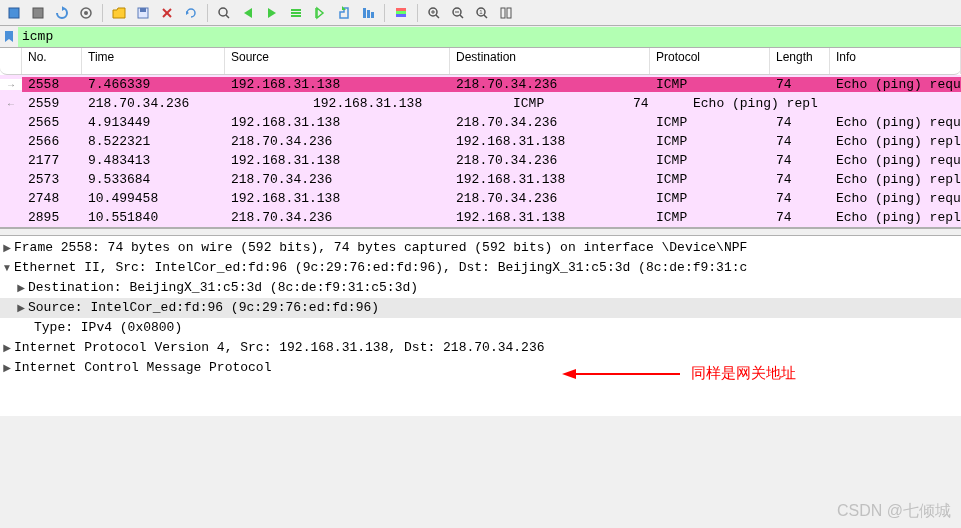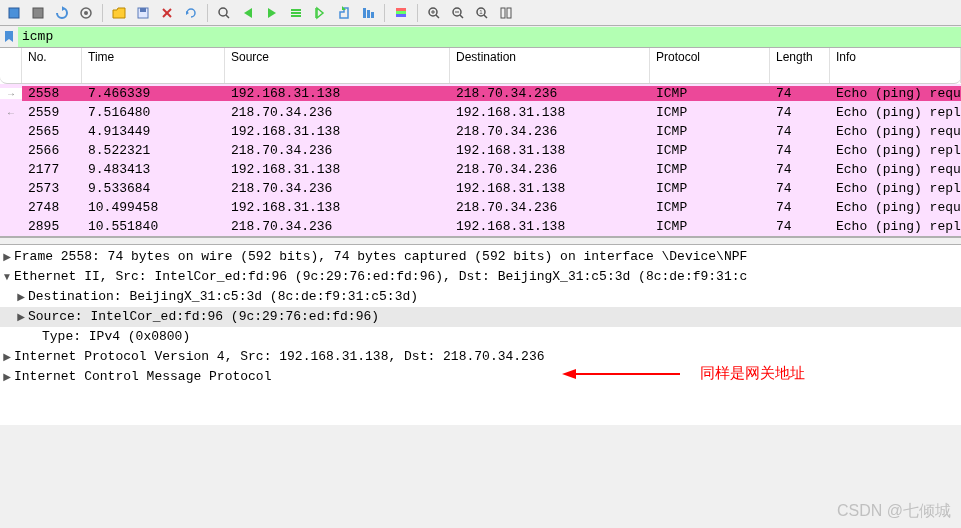--- a/index.html
+++ b/index.html
@@ -50,21 +50,21 @@
     font-family: inherit;
     font-size: 13px;
     outline: none;
   }
   .packet-list {
     background: #fff;
     border-bottom: 1px solid #b0b0b0;
   }
   .pl-header {
     display: flex;
-    height: 36px;
+    height: 27px;
     background: #fff;
     border-bottom: 1px solid #d0d0d0;
     border-radius: 7px;
   }
   .pl-header .col {
     padding: 2px 6px;
     border-right: 1px solid #e0e0e0;
     font-family: "Segoe UI", sans-serif;
     font-size: 12px;
     white-space: nowrap;
@@ -111,29 +111,29 @@
   .tree-toggle {
     width: 14px; flex-shrink:0;
     text-align: center;
     color: #555;
     cursor: pointer;
     font-size: 10px;
     font-family: sans-serif;
   }
   .tree-label { flex: 1; }
   .indent-1 { padding-left: 14px; }
-  .indent-2 { padding-left: 28px; align-items: flex-end; }
+  .indent-2 { padding-left: 20px; align-items: flex-end; }
   .highlight-row { background: #e8e8e8; }
   .annotation {
     position: absolute;
     top: 364px;
     left: 562px;
     display: flex;
     align-items: center;
-    gap: 18px;
+    gap: 9px;
     color: #ff0000;
     font-family: sans-serif;
     font-size: 15px;
     pointer-events: none;
   }
   .arrow-svg { width: 120px; height: 16px; }
   .watermark {
     position: absolute;
     bottom: 6px;
     right: 10px;
@@ -306,21 +306,20 @@
         <div class="col col-dst">218.70.34.236</div>
         <div class="col col-proto">ICMP</div>
         <div class="col col-len">74</div>
         <div class="col col-info">Echo (ping) requ</div>
       </div>
       <div class="pl-row row-purple">
         <div class="col col-gutter">
           <span class="gutter-arrow">←</span>
         </div>
         <div class="col col-no">2559</div>
-        <div class="col col-time">7.516480</div>
         <div class="col col-src">218.70.34.236</div>
         <div class="col col-dst">192.168.31.138</div>
         <div class="col col-proto">ICMP</div>
         <div class="col col-len">74</div>
         <div class="col col-info">Echo (ping) repl</div>
       </div>
       <div class="pl-row row-purple">
         <div class="col col-gutter">
           <span class="gutter-arrow"></span>
         </div>

